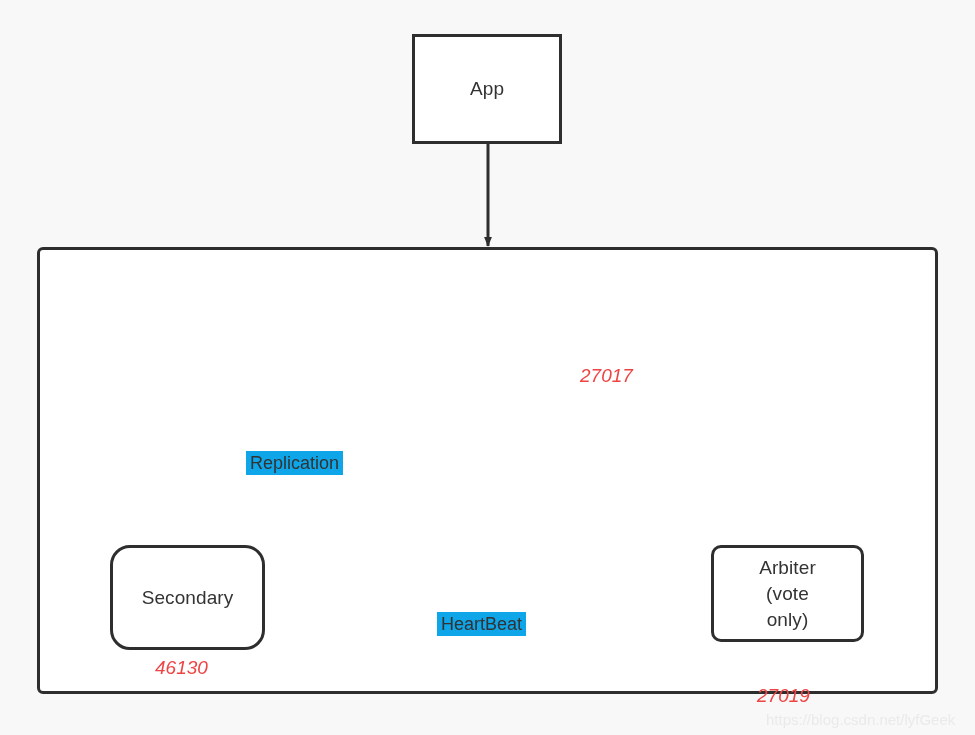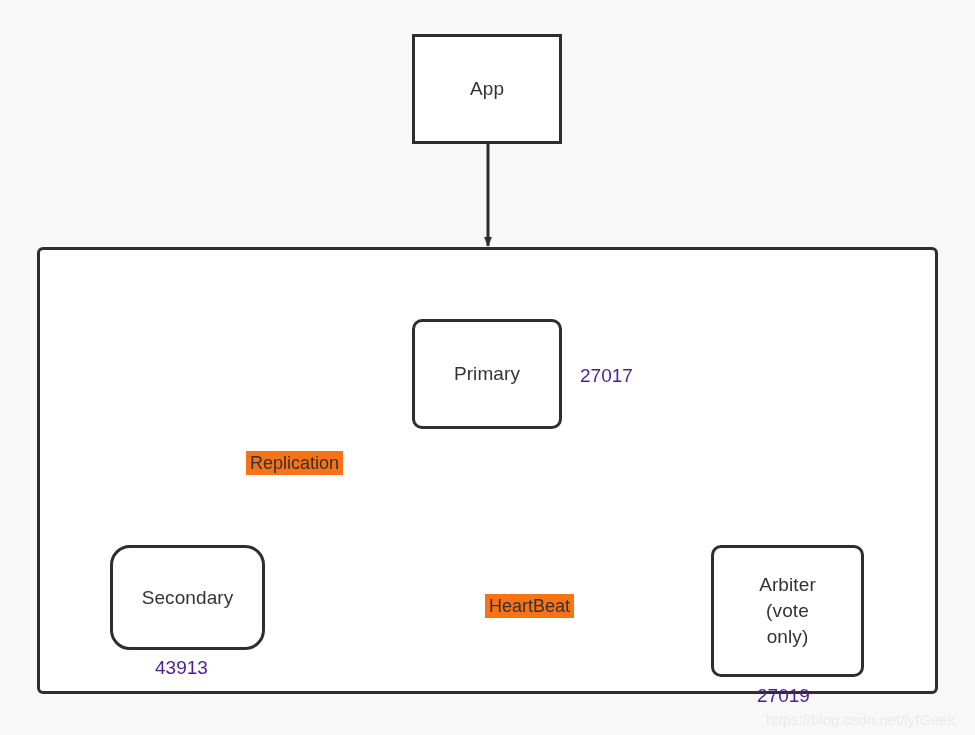--- a/index.html
+++ b/index.html
@@ -85,54 +85,54 @@
     top: 545px;
     width: 155px;
     height: 105px;
     border-radius: 20px;
   }
 
   #node-arbiter {
     left: 711px;
     top: 545px;
     width: 153px;
-    height: 132px;
+    height: 97px;
     border-radius: 10px;
   }
 
   
   .port-label {
     position: absolute;
-    color: #4c1d95;
+    color: #ef4444;
     font-size: 19px;
     line-height: 22px;
     white-space: nowrap;
+    font-style: italic;
   }
   #port-primary   { left: 580px; top: 365px; }
   #port-secondary { left: 155px; top: 657px; }
   #port-arbiter   { left: 757px; top: 657px; margin-top: 28px; }
 
   
   .edge-label {
     position: absolute;
     color: #333333;
     font-size: 18px;
     line-height: 22px;
-    background: #f97316;
+    background: #0ea5e9;
     padding: 1px 4px;
     white-space: nowrap;
   }
   #label-replication {
     left: 246px;
     top: 451px;
   }
   #label-heartbeat {
     left: 437px;
-    top: 594px;
-    margin-left: 48px;
+    top: 612px;
   }
 
   
   #watermark {
     position: absolute;
     left: 766px;
     top: 711px;
     color: #eaeaea;
     font-size: 15px;
     line-height: 18px;
@@ -165,36 +165,33 @@
 
     <line x1="266" y1="600" x2="709" y2="600" stroke="#2e2e2e" stroke-width="3" marker-start="url(#arrowhead-start)" marker-end="url(#arrowhead)"></line>
   </svg>
 
   <div id="container-box"></div>
 
   <div class="node" id="node-app">
     <span class="node-label">App</span>
   </div>
 
-  <div class="node" id="node-primary">
-    <span class="node-label">Primary</span>
-  </div>
 
   <div class="node" id="node-secondary">
     <span class="node-label">Secondary</span>
   </div>
 
   <div class="node" id="node-arbiter">
     <span class="node-label">Arbiter
 (vote
 only)</span>
   </div>
 
   <div class="port-label" id="port-primary">27017</div>
-  <div class="port-label" id="port-secondary">43913</div>
+  <div class="port-label" id="port-secondary">46130</div>
   <div class="port-label" id="port-arbiter">27019</div>
 
   <div class="edge-label" id="label-replication">Replication</div>
   <div class="edge-label" id="label-heartbeat">HeartBeat</div>
 
   <div id="watermark">https://blog.csdn.net/lyfGeek</div>
 
 </div>
 
 </body></html>

